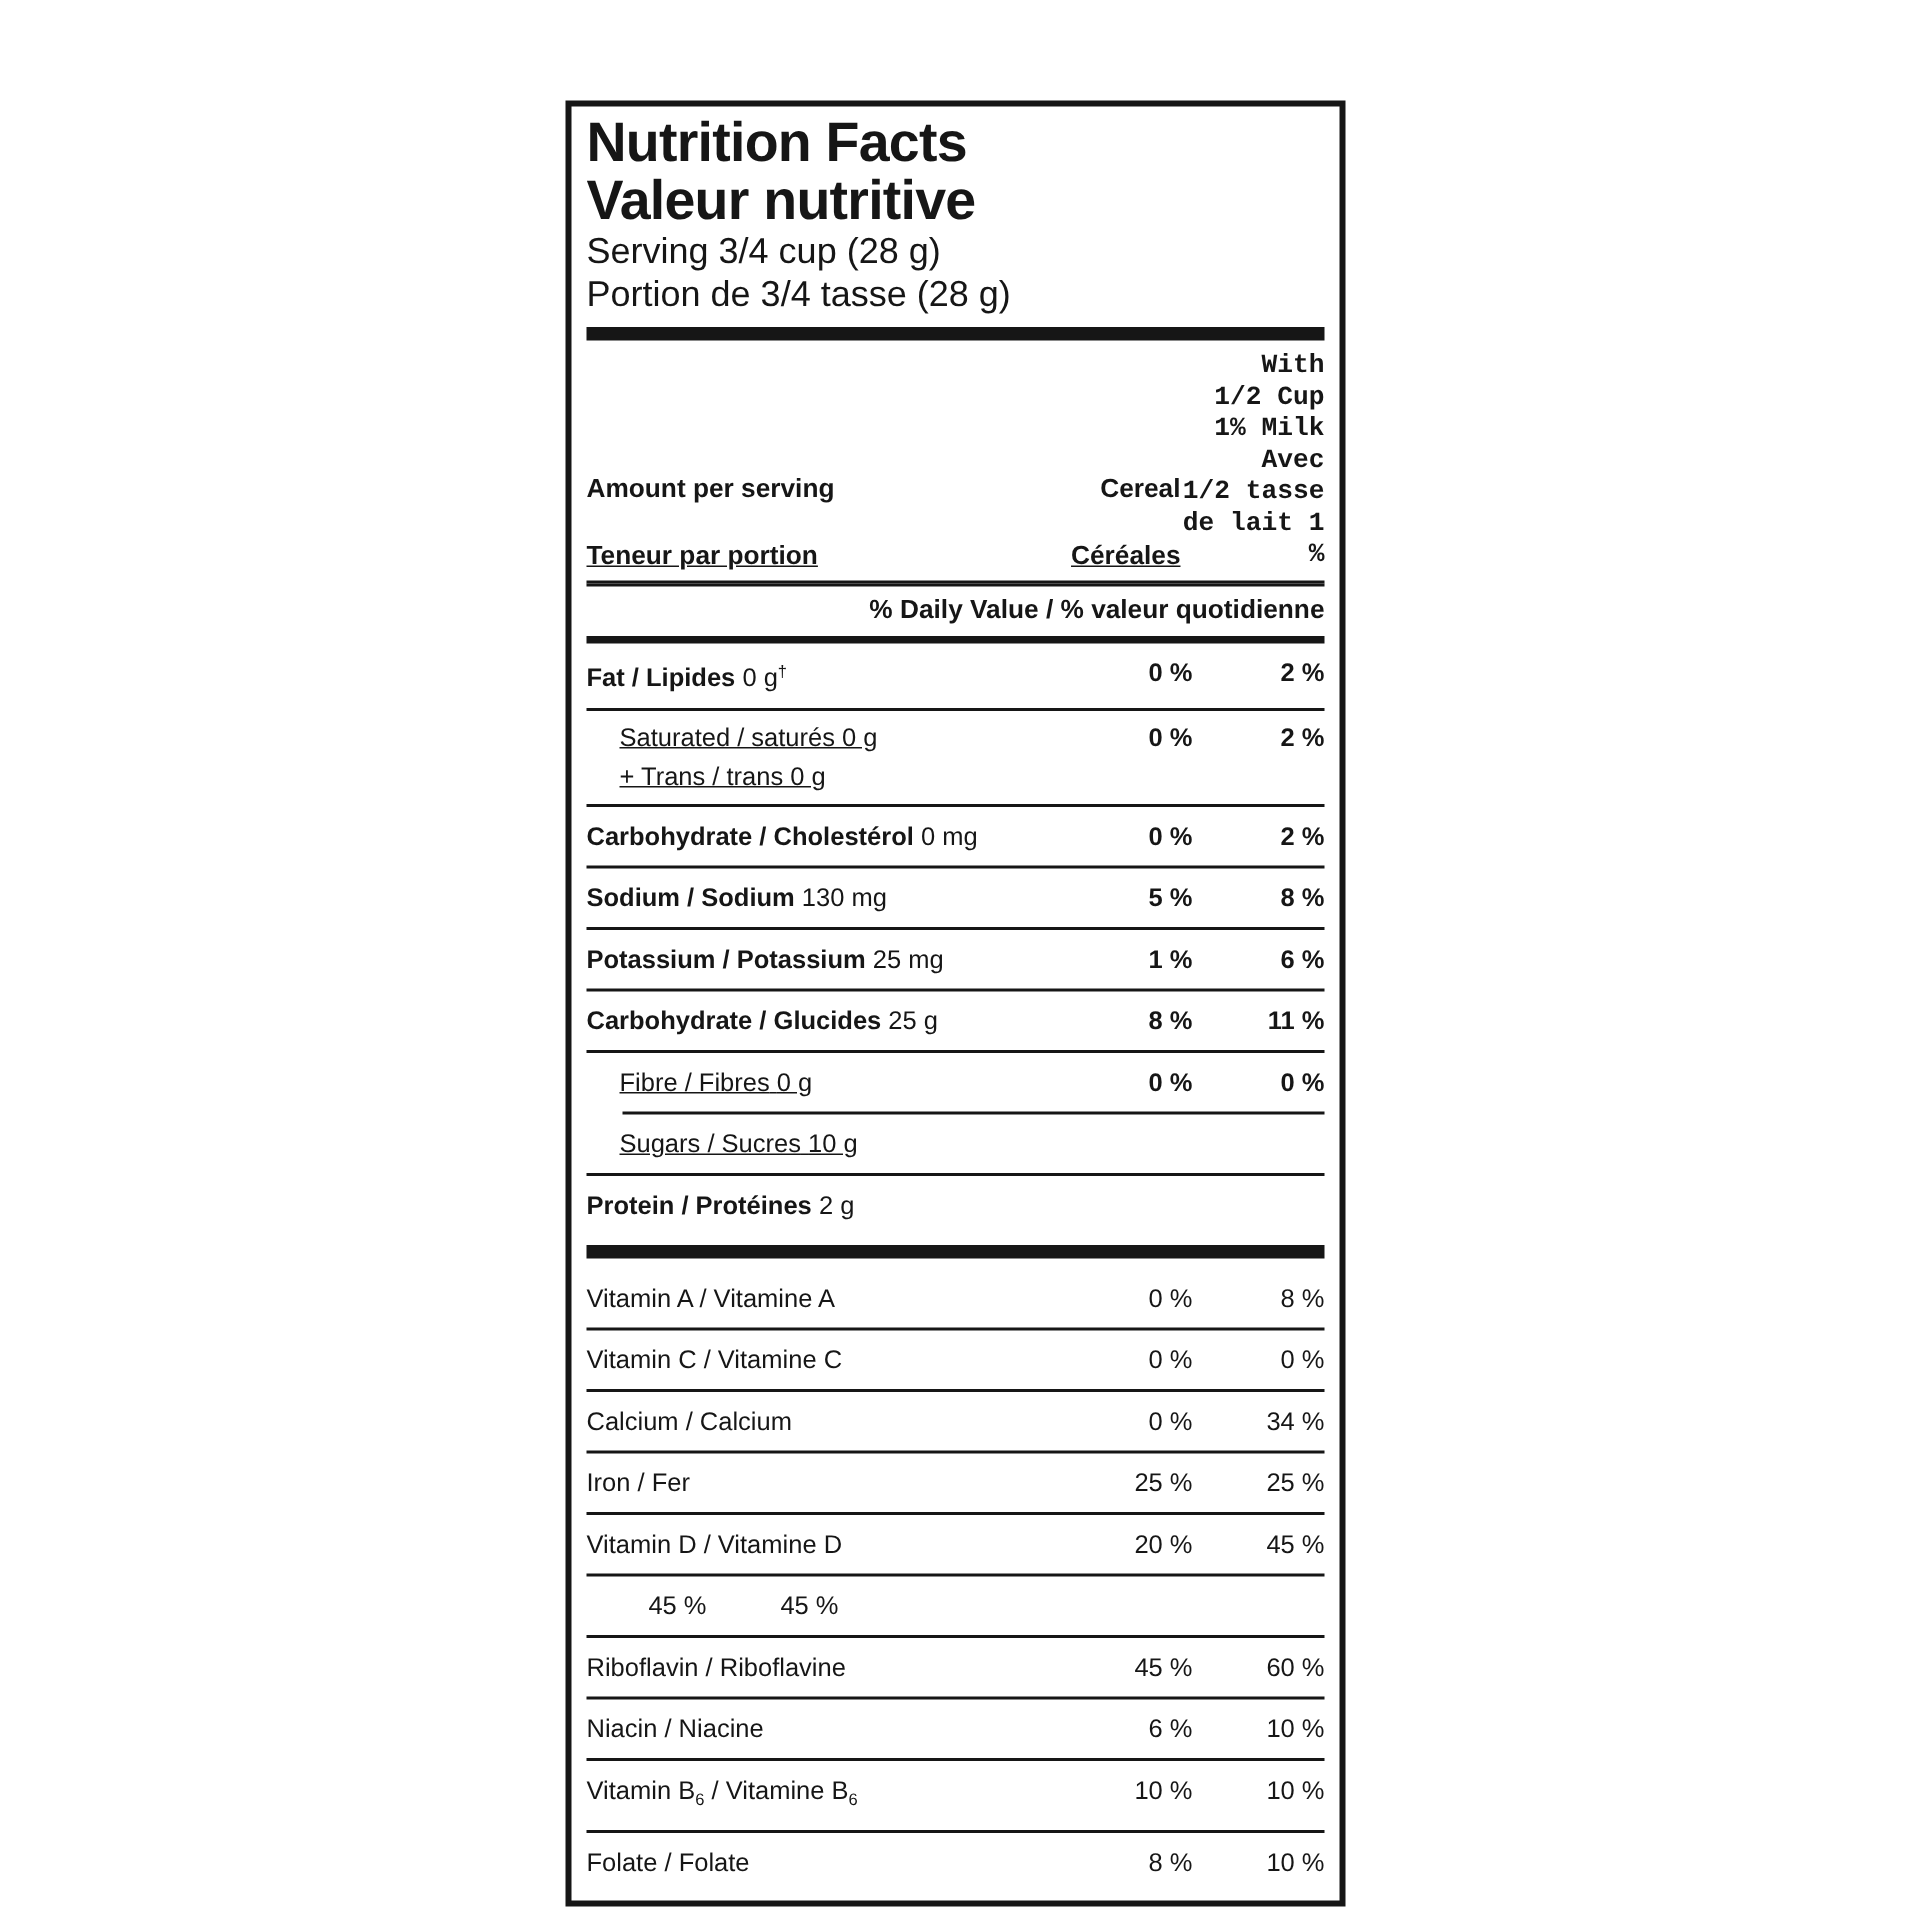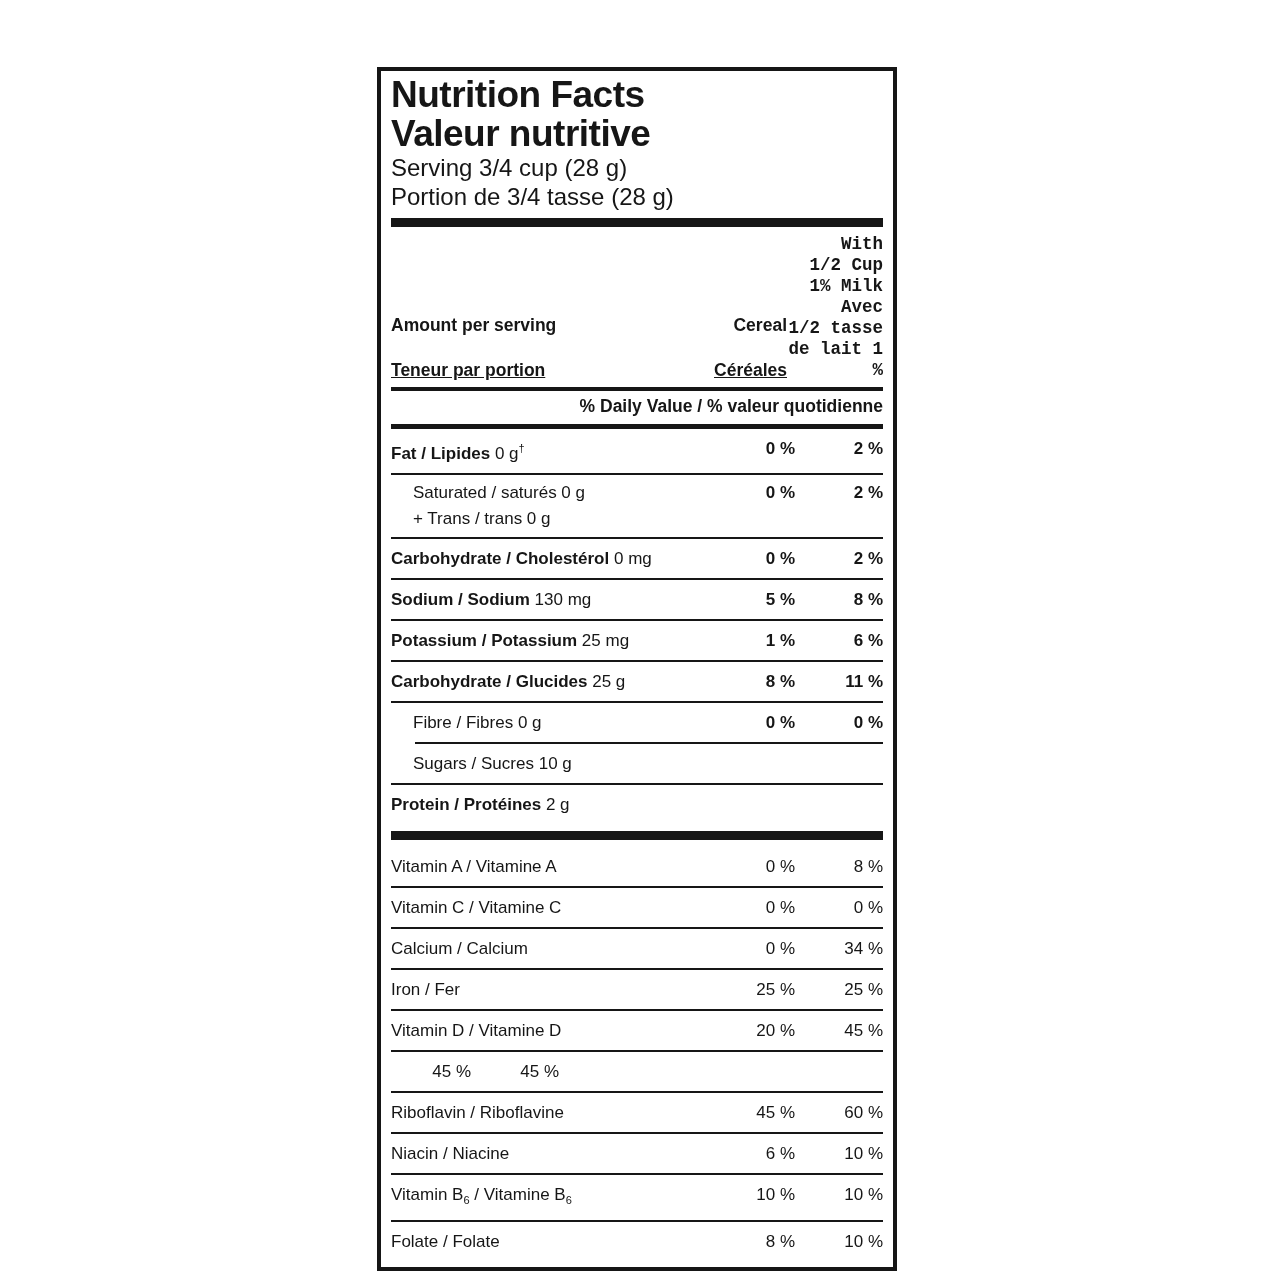--- a/index.html
+++ b/index.html
@@ -76,21 +76,21 @@
   .row {
     display: flex;
     font-size: 17px;
     line-height: 25px;
     padding: 7px 0;
   }
   .row .name { flex: 1; }
   .row .v1 { width: 80px; text-align: right; }
   .row .v2 { width: 88px; text-align: right; }
   .row .b  { font-weight: bold; }
-  .row.sub .name { padding-left: 22px; }
+  .row.sub .name { padding-left: 22px; text-decoration: underline; }
   .row.two { padding: 5px 0; }
   .row.two .name div { line-height: 26px; }
   sup { font-size: 65%; vertical-align: super; }
   sub { font-size: 65%; vertical-align: sub; }
 </style>
 </head>
 <body>
 
 <div class="nft">
 

